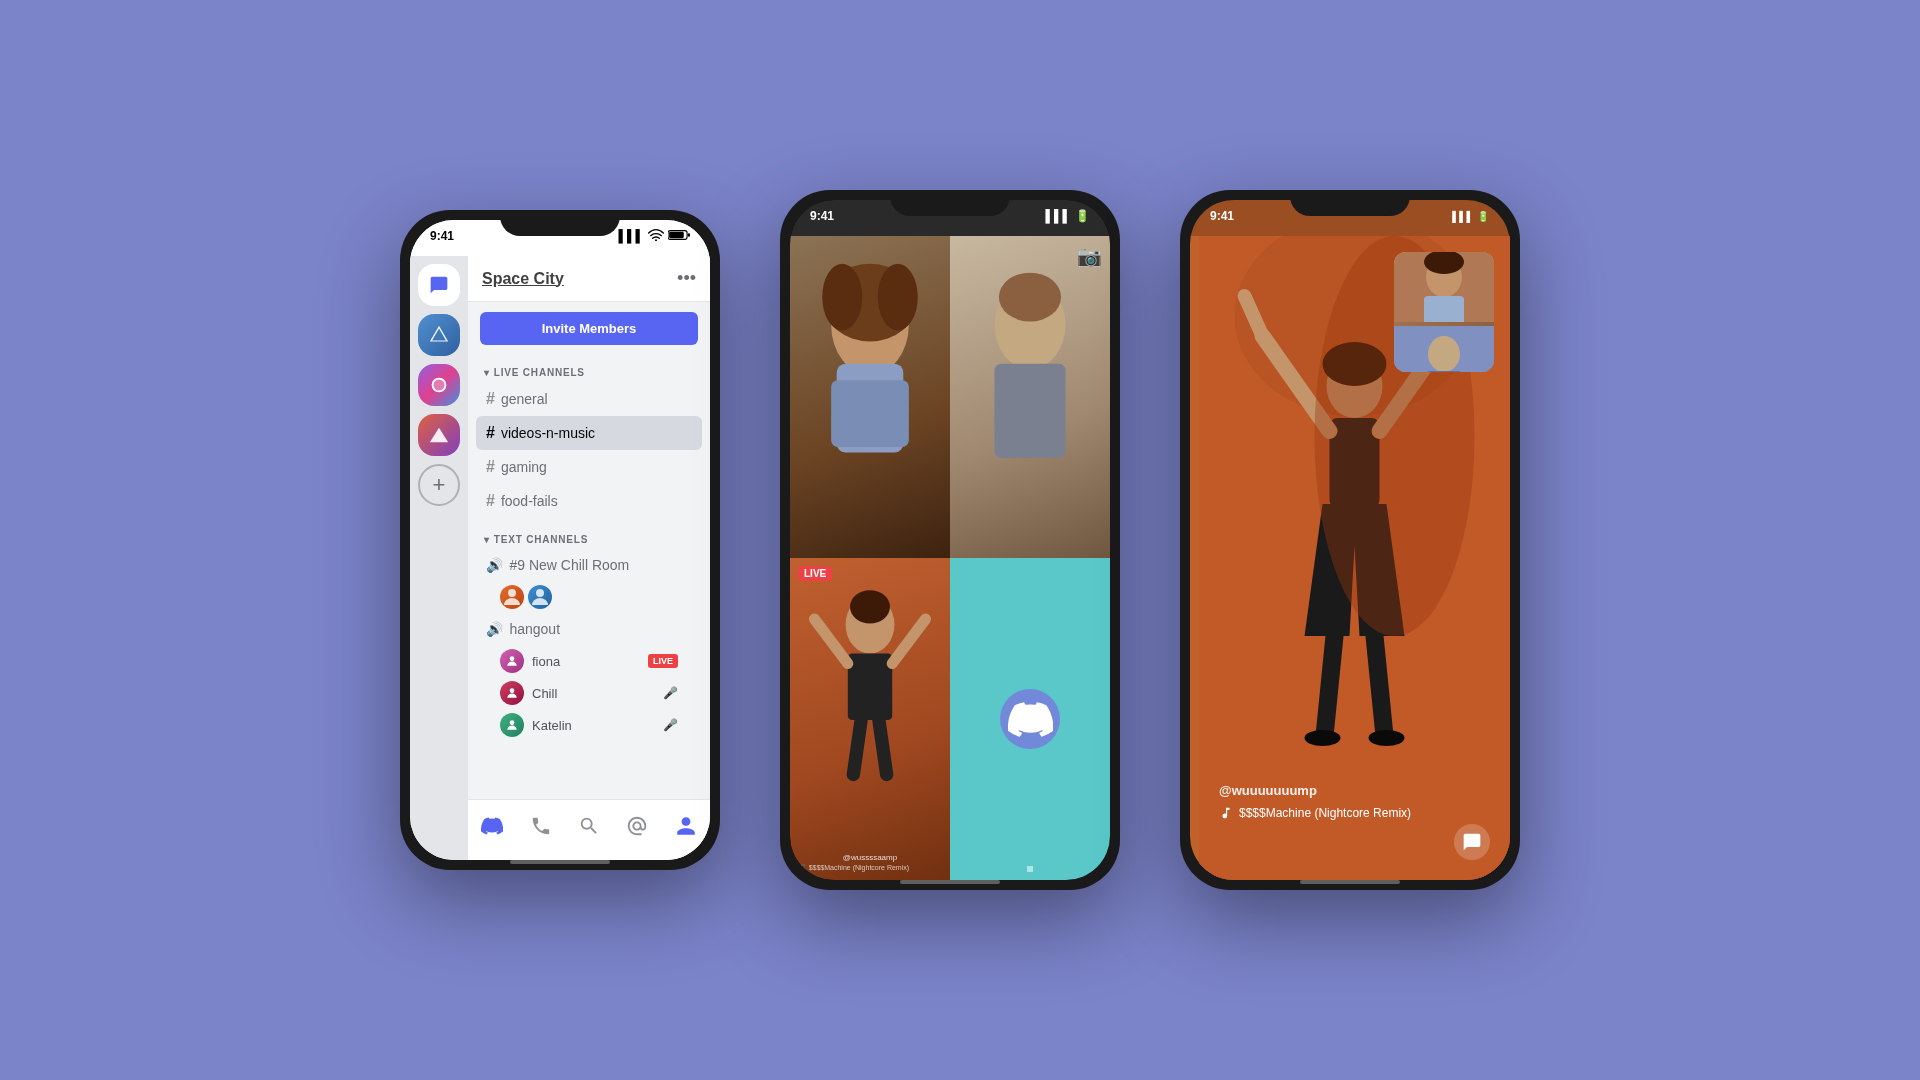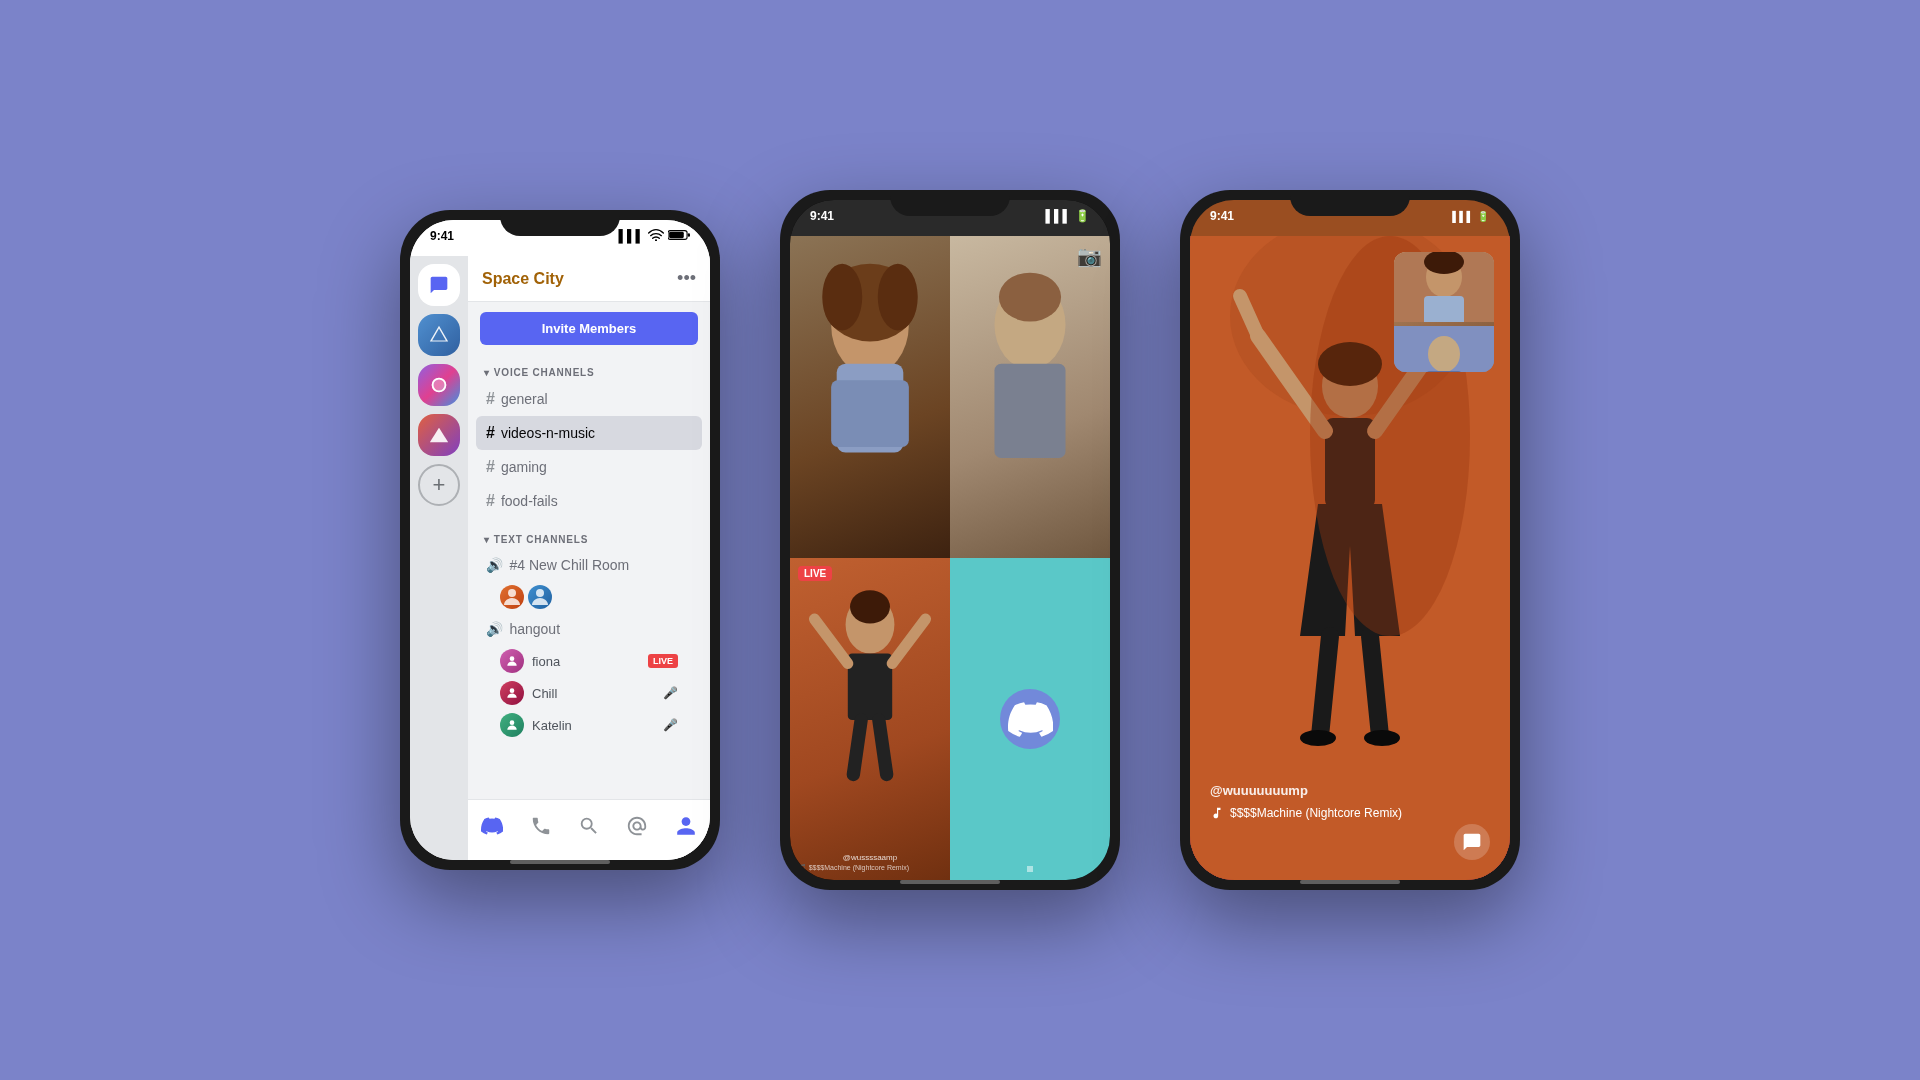--- a/index.html
+++ b/index.html
@@ -161,21 +161,22 @@
       padding: 12px 14px;
       display: flex;
       justify-content: space-between;
       align-items: center;
       border-bottom: 1px solid #e3e5e8;
     }
 
     .server-name {
       font-size: 16px;
       font-weight: 700;
-      color: #a16207;
+      color: #404040;
+      text-decoration: underline;
     }
 
     .invite-btn {
       background: #5865f2;
       color: #fff;
       border: none;
       border-radius: 6px;
       padding: 9px 14px;
       font-size: 13px;
       font-weight: 600;
@@ -338,20 +339,21 @@
       justify-content: center;
       overflow: hidden;
     }
 
     
     .live-screen {
       height: calc(100% - 36px);
       background: #ec4899;
       position: relative;
       overflow: hidden;
+      margin-left: 9px;
     }
 
     .pip-container {
       position: absolute;
       top: 16px;
       right: 16px;
       width: 100px;
       height: 120px;
       border-radius: 12px;
       overflow: hidden;
@@ -495,21 +497,21 @@
         <div class="server-header">
           <span class="server-name">Space City</span>
           <span style="color:#6d6f78; font-size:18px; cursor:pointer;">•••</span>
         </div>
 
         <button class="invite-btn">Invite Members</button>
 
         <div class="channel-section">
           <div class="channel-section-header">
             <span>▾</span>
-            <span>VOICE CHANNELS</span>
+            <span>LIVE CHANNELS</span>
           </div>
           <div class="channel-item">
             <span class="hash-icon">#</span>
             <span>general</span>
           </div>
           <div class="channel-item active">
             <span class="hash-icon" style="color:#060607;">#</span>
             <span>videos-n-music</span>
           </div>
           <div class="channel-item">
@@ -522,21 +524,21 @@
           </div>
         </div>
 
         <div class="channel-section">
           <div class="channel-section-header">
             <span>▾</span>
             <span>TEXT CHANNELS</span>
           </div>
           <div class="channel-item">
             <span class="voice-icon">🔊</span>
-            <span>#4 New Chill Room</span>
+            <span>#9 New Chill Room</span>
           </div>
           <div class="voice-channel-users">
             <div class="user-avatar av-orange" style="background: linear-gradient(135deg,#e07030,#c04010); border-radius:50%;">
               <svg width="24" height="24" viewBox="0 0 24 24" fill="white" opacity="0.8">
                 <circle cx="12" cy="8" r="4"></circle>
                 <path d="M4 20c0-4 4-7 8-7s8 3 8 7"></path>
               </svg>
             </div>
             <div class="user-avatar" style="background: linear-gradient(135deg,#4090d0,#2060a0); border-radius:50%;">
               <svg width="24" height="24" viewBox="0 0 24 24" fill="white" opacity="0.8">

